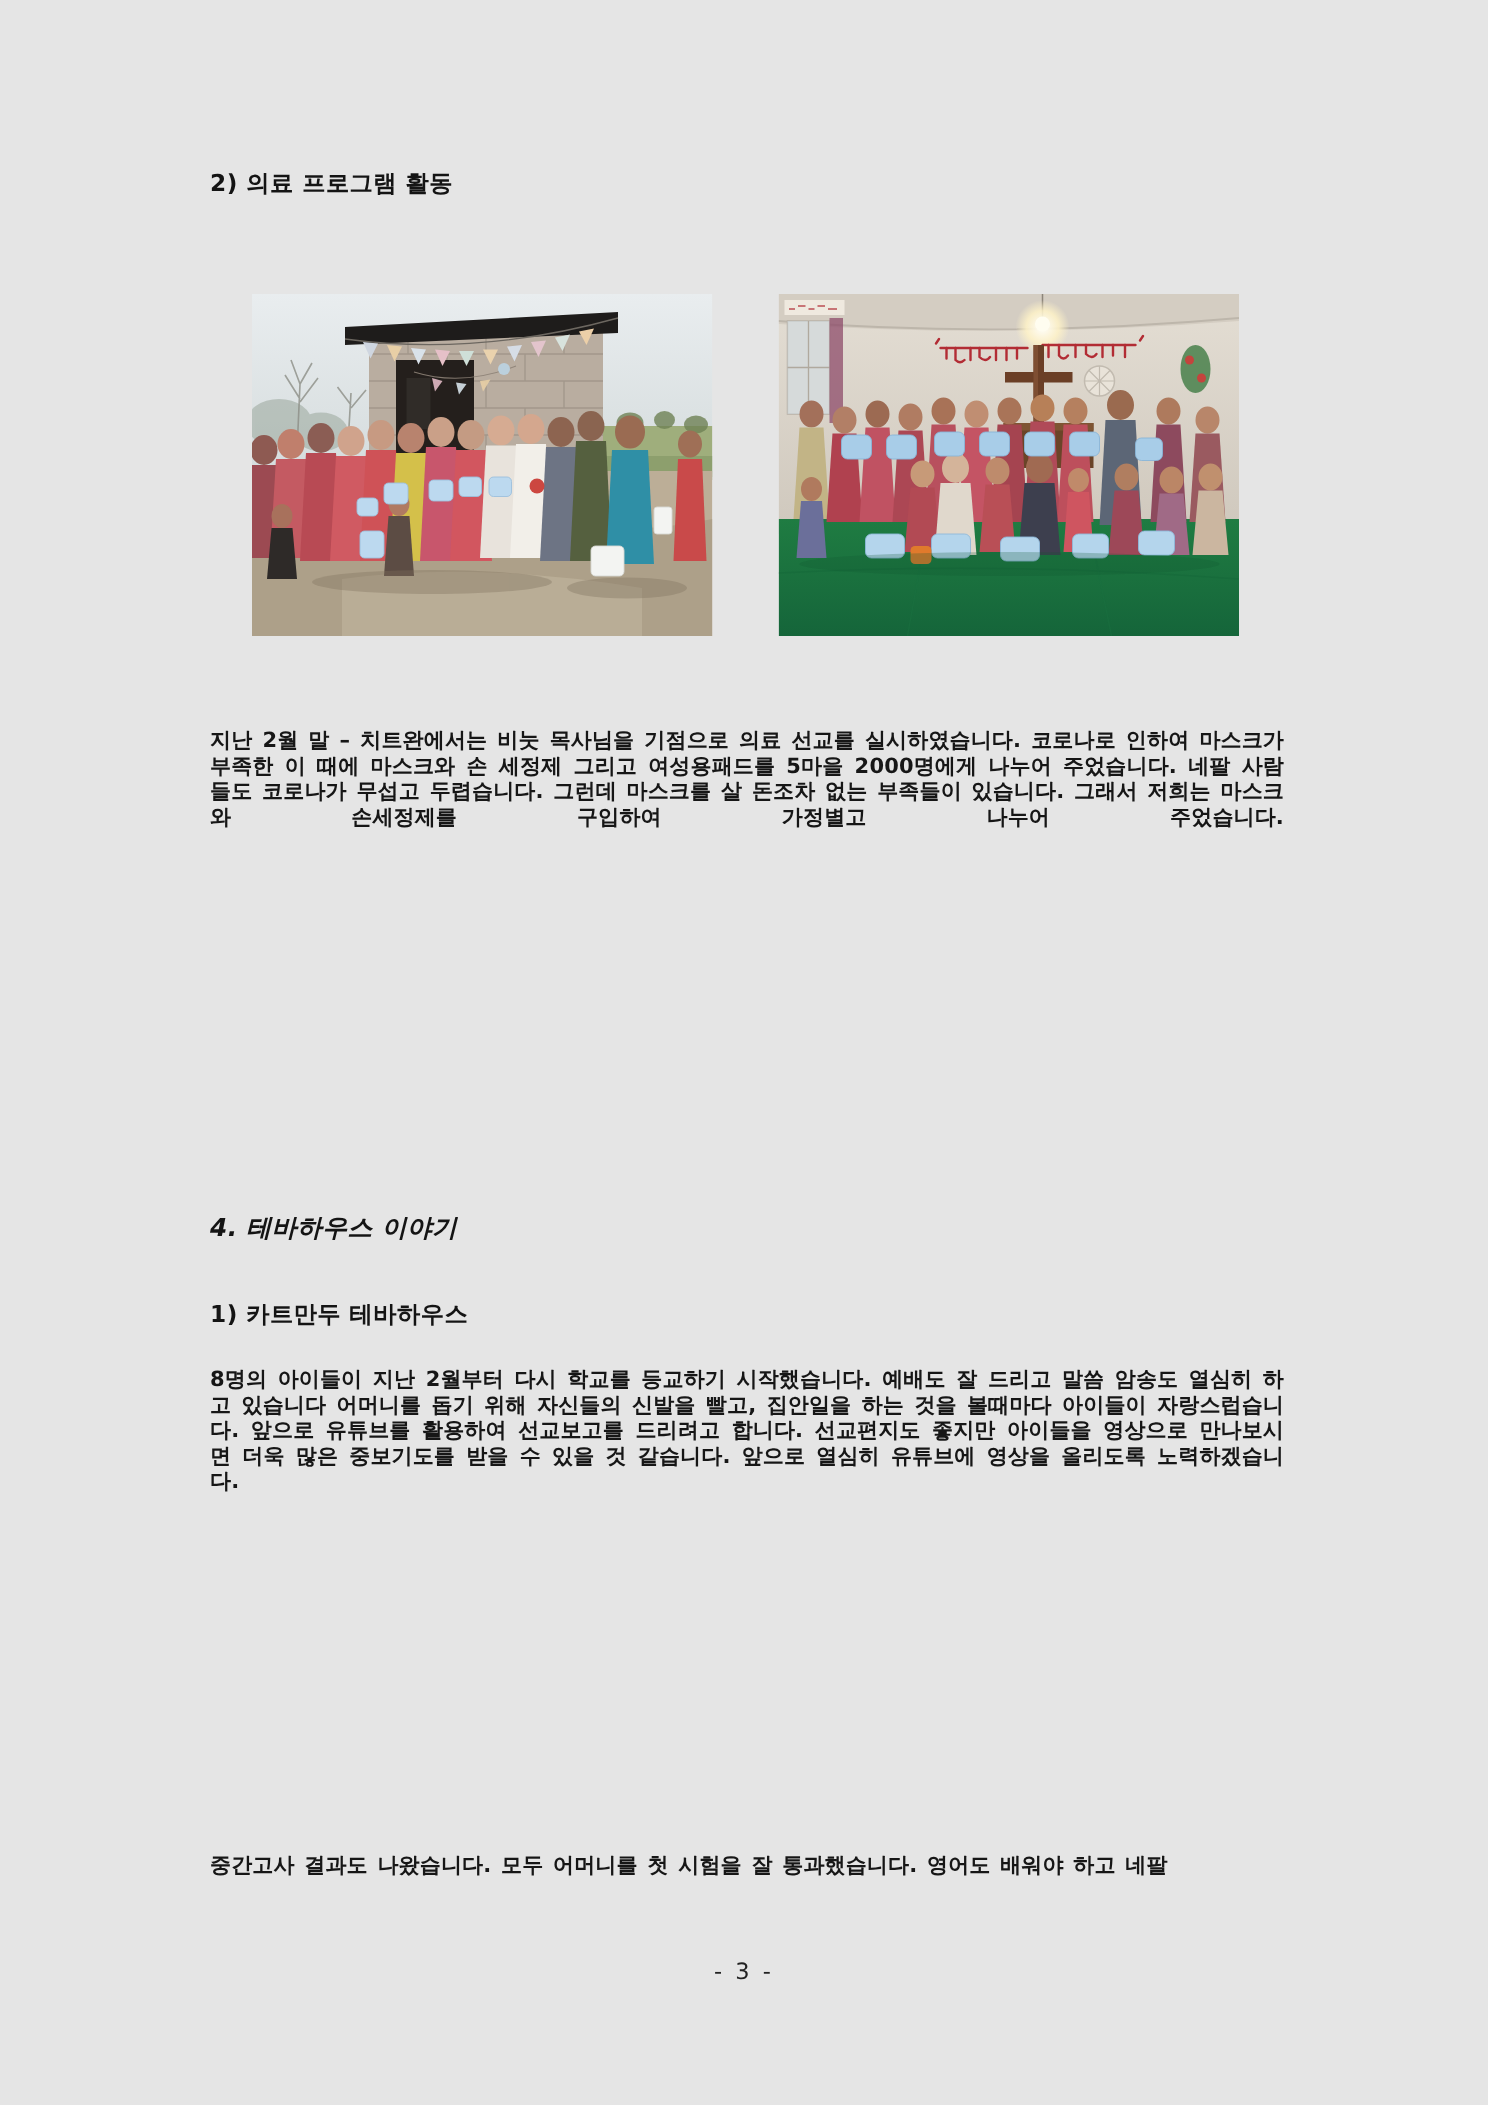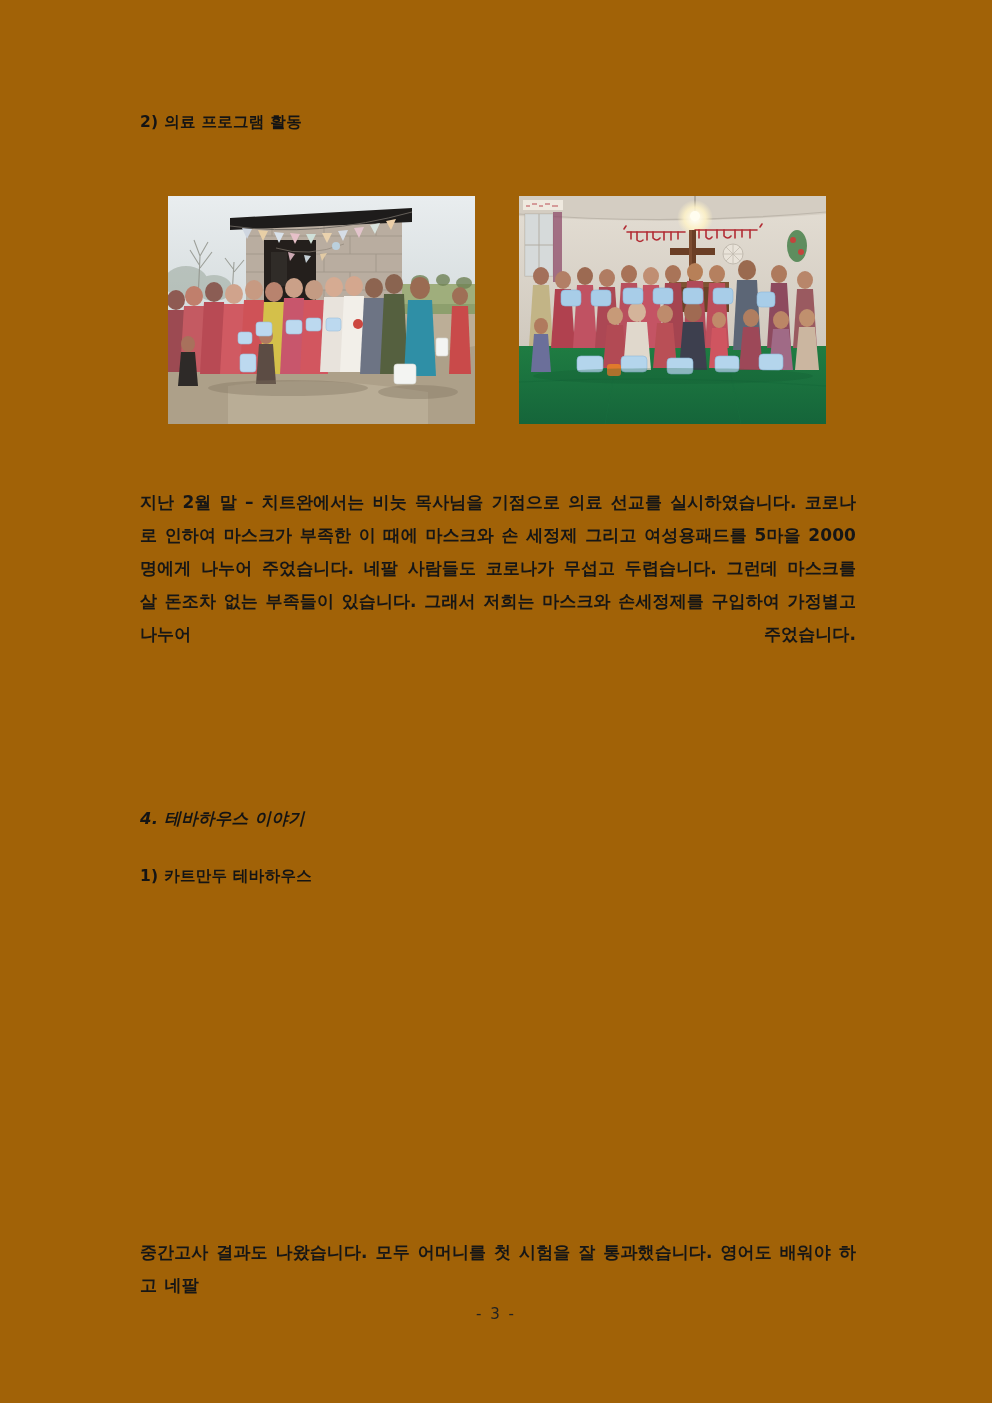--- a/index.html
+++ b/index.html
@@ -13,21 +13,21 @@
     height: 1403px;
     position: relative;
     font-family: "DejaVu Sans", "Liberation Sans", sans-serif;
     color: #1a1a1a;
     overflow: hidden;
   }
 
   .page {
     position: absolute;
     inset: 0;
-    background: #a16207;
+    background: #e5e5e5;
   }
 
   .content {
     position: absolute;
     left: 140px;
     top: 0;
     width: 716px;
   }
 
   
@@ -42,23 +42,23 @@
   .heading-main {
     font-size: 16.5px;
     font-weight: 700;
     letter-spacing: 0.3px;
     color: #141414;
     white-space: pre;
   }
 
   
   .para {
-    font-size: 17px;
+    font-size: 14px;
     font-weight: 700;
-    line-height: 33px;
+    line-height: 17px;
     color: #161616;
     text-align: justify;
     text-justify: inter-character;
     letter-spacing: 0.1px;
     word-spacing: 1.5px;
   }
   .para::after {
     content: "";
     display: inline-block;
     width: 100%;
@@ -459,20 +459,23 @@
 
 
   <div class="content" style="top:808px;font-style:italic;">
     <div class="heading-main">4. 테바하우스 이야기</div>
   </div>
 
   <div class="content" style="top:866px;">
     <div class="heading-sub">1) 카트만두 테바하우스</div>
   </div>
 
+  <div class="content" style="top:912px;">
+    <div class="para">8명의 아이들이 지난 2월부터 다시 학교를 등교하기 시작했습니다. 예배도 잘 드리고 말씀 암송도 열심히 하고 있습니다  어머니를 돕기 위해 자신들의 신발을 빨고, 집안일을 하는 것을 볼때마다 아이들이 자랑스럽습니다. 앞으로 유튜브를 활용하여 선교보고를 드리려고 합니다. 선교편지도 좋지만 아이들을 영상으로 만나보시면 더욱 많은 중보기도를 받을 수 있을 것 같습니다.  앞으로 열심히 유튜브에 영상을 올리도록 노력하겠습니다.</div>
+  </div>
 
 
 
   <div class="content" style="top:1236px;">
     <div class="para noforce">중간고사 결과도 나왔습니다. 모두 어머니를 첫 시험을 잘 통과했습니다.  영어도 배워야 하고 네팔</div>
   </div>
 
   <div class="footer">- 3 -</div>
 
 </div>

